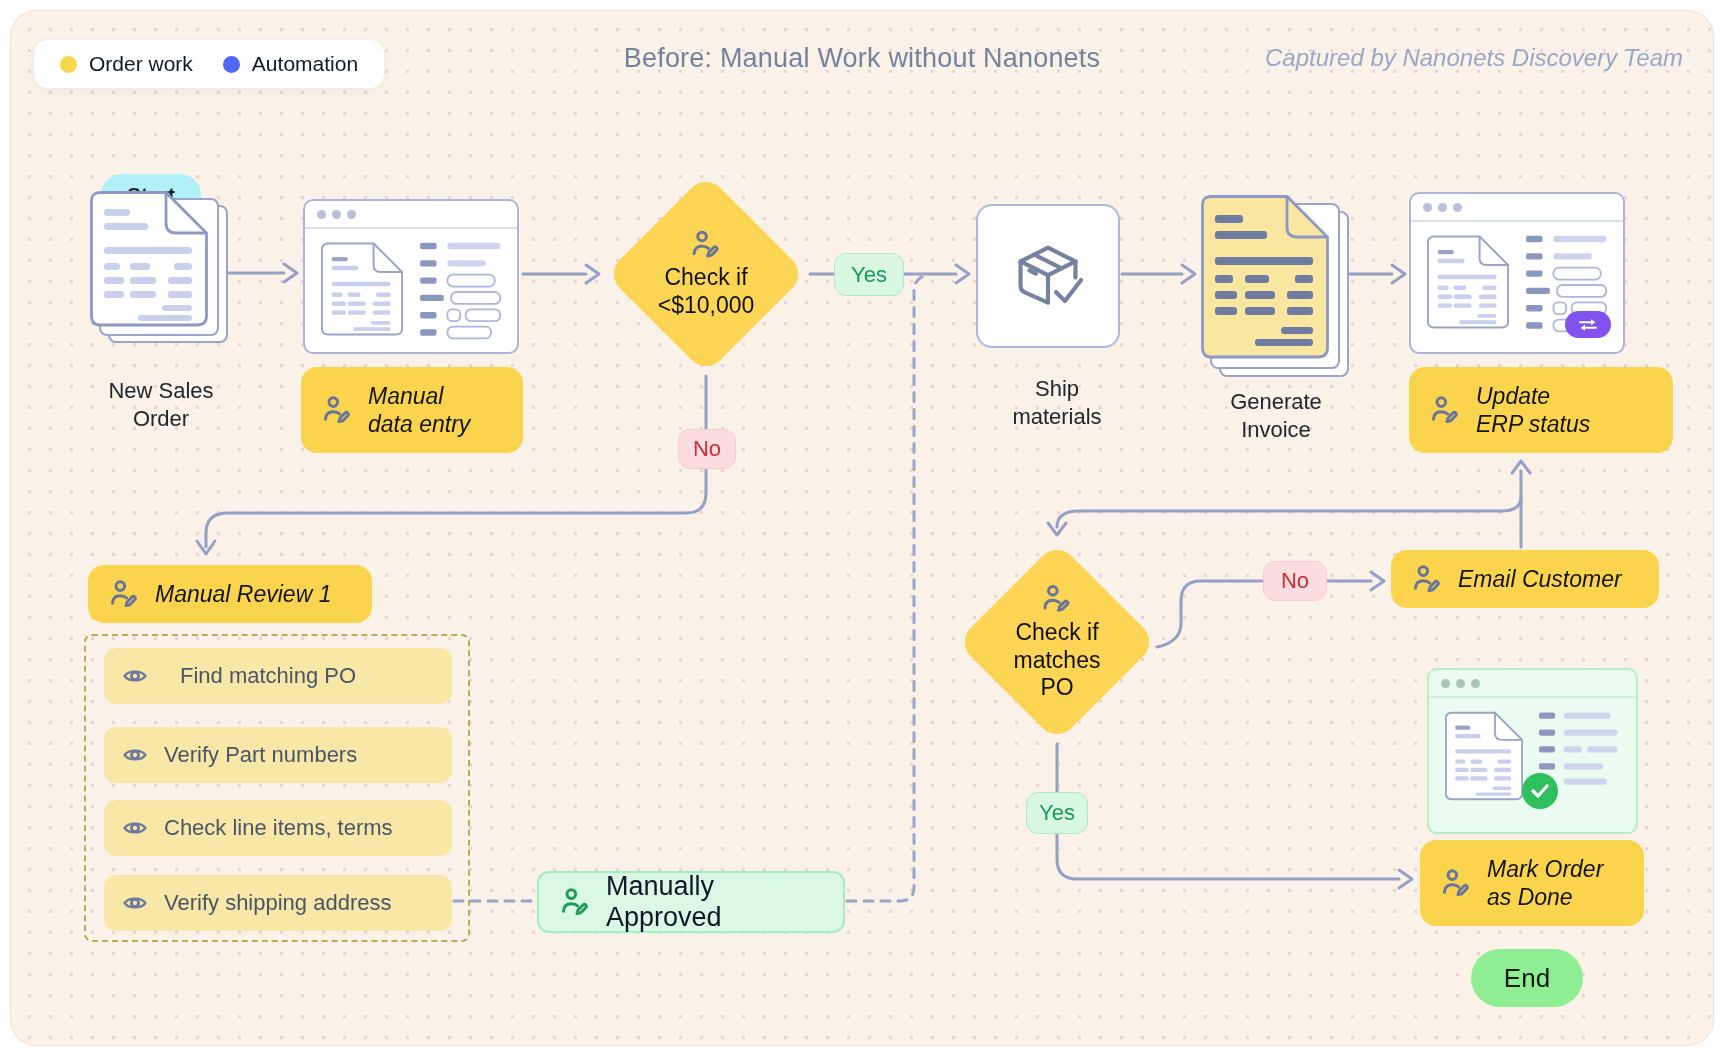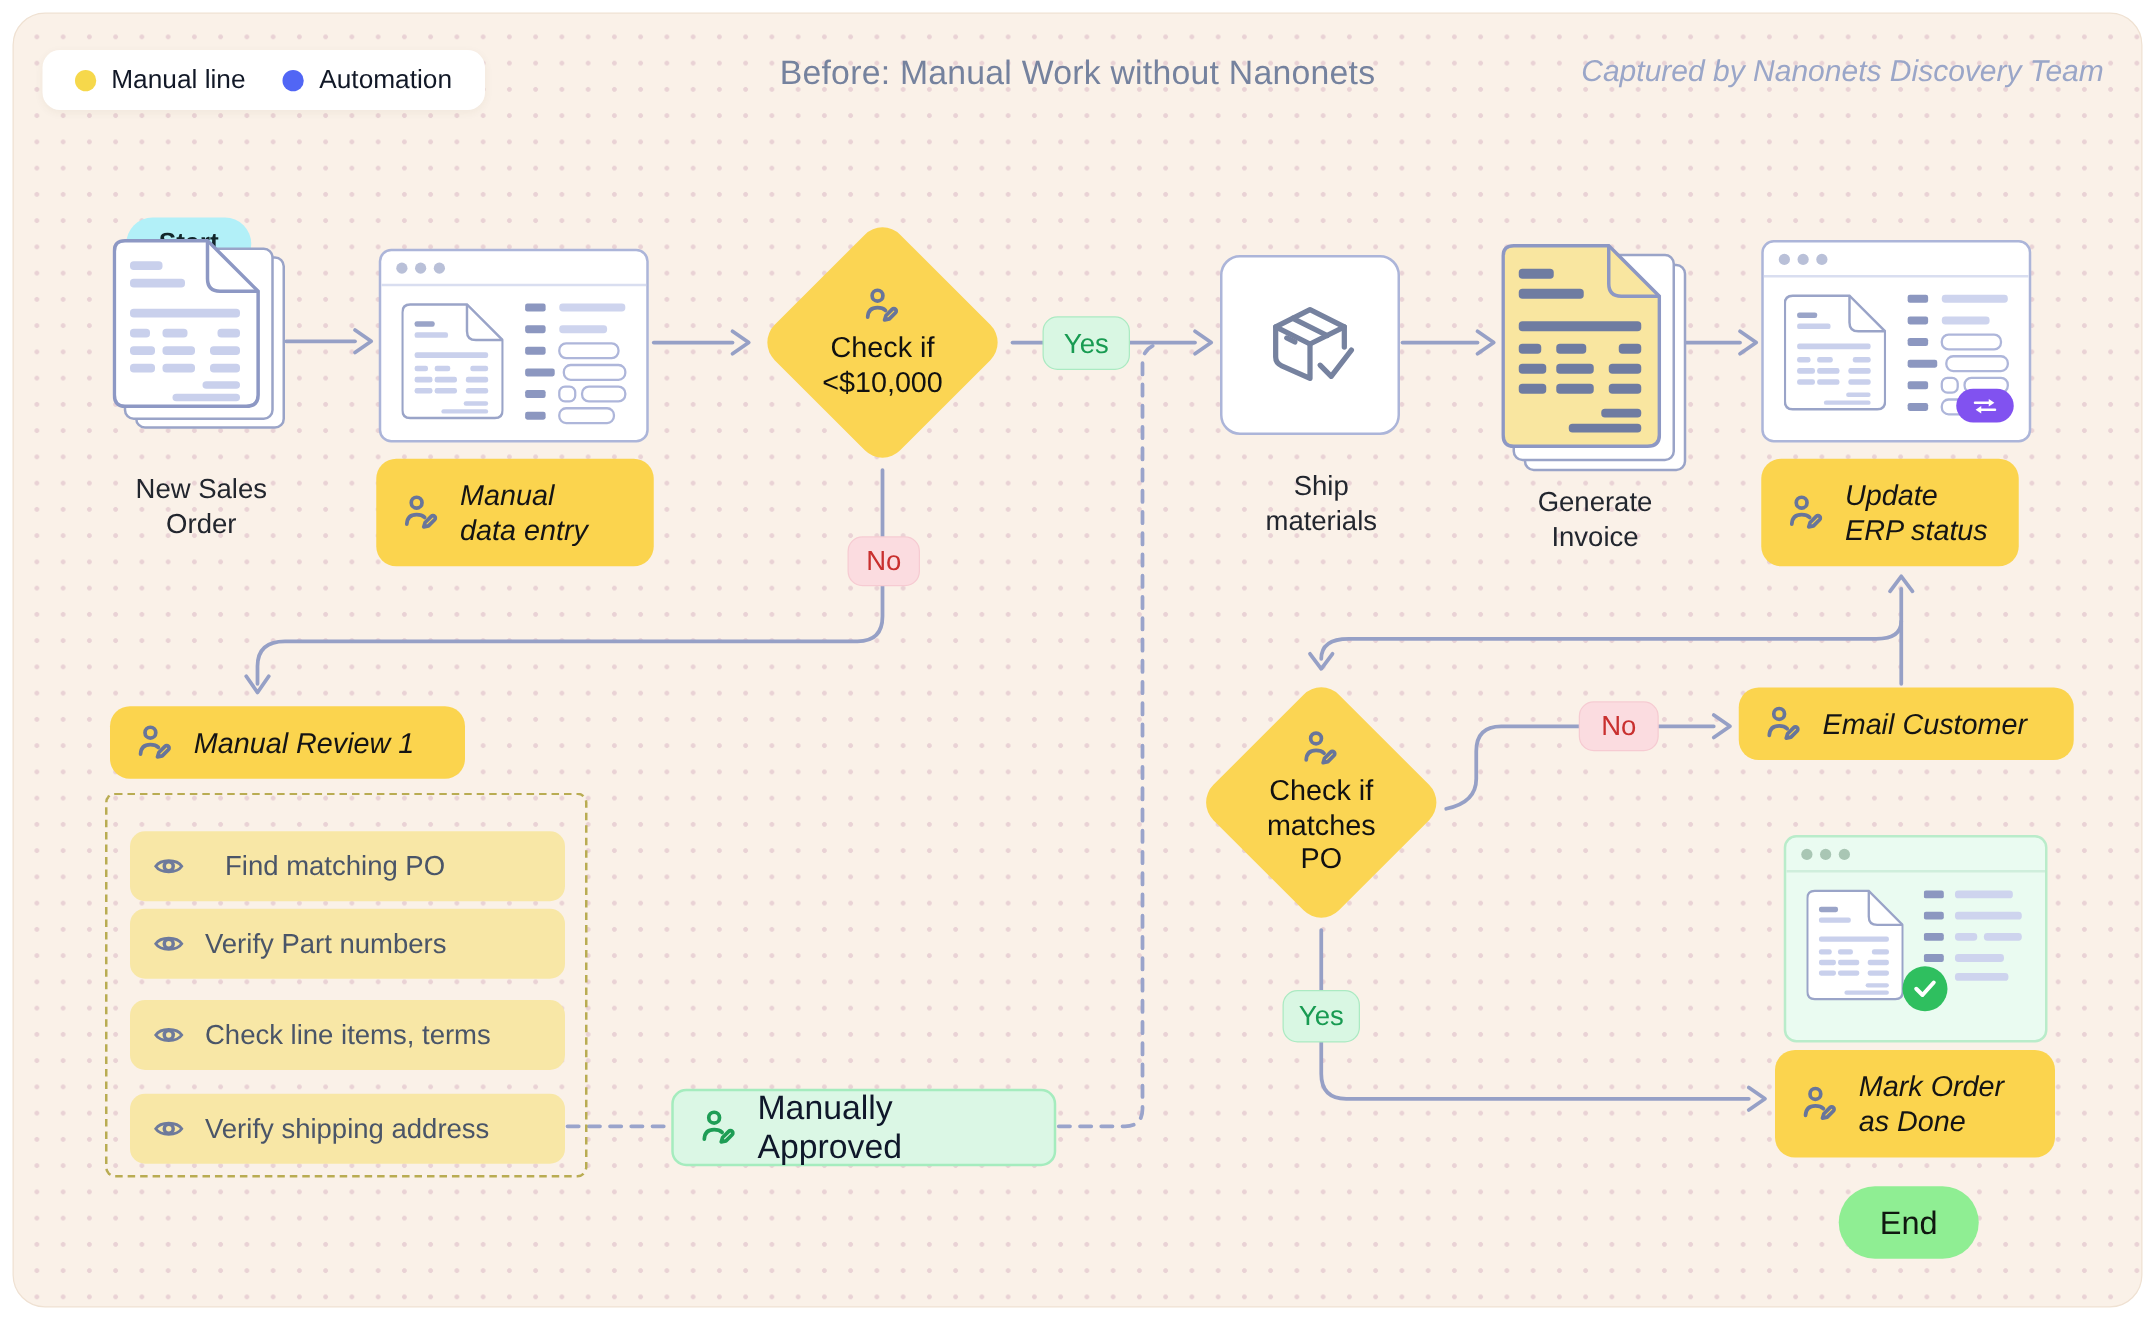--- a/index.html
+++ b/index.html
@@ -30,21 +30,21 @@
   .no{background:#FBDCE0;border:1.5px solid #F6CBD2;color:#C9302F;font-size:22px;z-index:3;}
   .yes1{left:823px;top:242px;width:70px;height:43px;}
   .no1{left:667px;top:418px;width:58px;height:40px;}
   .no2{left:1252px;top:550px;width:64px;height:40px;}
   .yes2{left:1015px;top:781px;width:62px;height:42px;}
 
   
   .ynode{background:#FBD44E;border-radius:16px;display:flex;align-items:center;gap:15px;padding:0 20px;
     font-size:23px;font-style:italic;color:#141414;line-height:1.22;}
   .mde{left:290px;top:356px;width:222px;height:86px;}
-  .erp{left:1398px;top:356px;width:206px;height:86px;}
+  .erp{left:1398px;top:356px;width:264px;height:86px;}
   .mr1{left:77px;top:554px;width:284px;height:58px;}
   .email{left:1380px;top:539px;width:268px;height:58px;}
   .mdone{left:1409px;top:829px;width:224px;height:86px;}
   .pe-icon{width:32px;height:32px;flex:0 0 auto;color:#68759A;}
   .pe-green{color:#1E9D55;}
 
   
   .caption-label{font-size:22px;color:#22262E;text-align:center;line-height:1.25;}
 
   
@@ -233,21 +233,21 @@
       <path d="M 836 890 H 889 Q 903 890 903 876 V 280 Q 903 267 916 264"></path>
     </g>
 
     <rect width="142" height="142" rx="20" fill="#FBD553" transform="translate(695 263) rotate(45) translate(-71 -71)"></rect>
     <rect width="142" height="142" rx="20" fill="#FBD553" transform="translate(1046 631) rotate(45) translate(-71 -71)"></rect>
   </svg>
 
   <div class="node legend">
     <div class="entry">
       <span class="dot" style="background:#F6D84B"></span>
-      <span>Manual line</span>
+      <span>Order work</span>
     </div>
     <div class="entry">
       <span class="dot" style="background:#5166F5"></span>
       <span>Automation</span>
     </div>
   </div>
   <div class="node title">Before: Manual Work without Nanonets</div>
   <div class="node caption">Captured by Nanonets Discovery Team</div>
 
   <div class="node pill start">Start</div>
@@ -350,21 +350,21 @@
   </div>
 
   <div class="node ynode mr1">
     <svg class="pe-icon">
           <use href="#pe-sym"></use>
         </svg>
     <span>Manual Review 1</span>
   </div>
 
   <div class="node review">
-    <div class="ritem" style="top:29px;gap:32px;">
+    <div class="ritem" style="top:12px;gap:32px;">
       <svg class="eye-icon">
             <use href="#eye-sym"></use>
           </svg>
       <span>Find matching PO</span>
     </div>
     <div class="ritem" style="top:91px;">
       <svg class="eye-icon">
             <use href="#eye-sym"></use>
           </svg>
       <span>Verify Part numbers</span>

